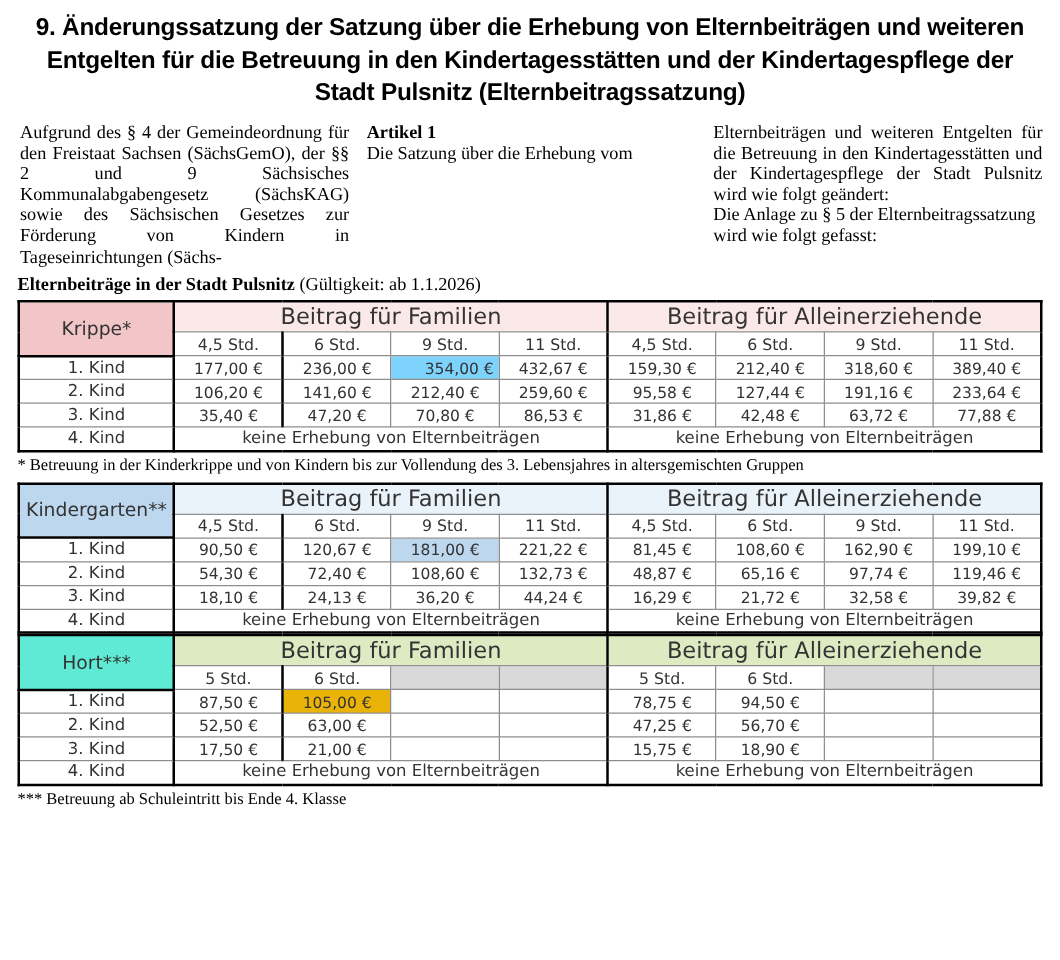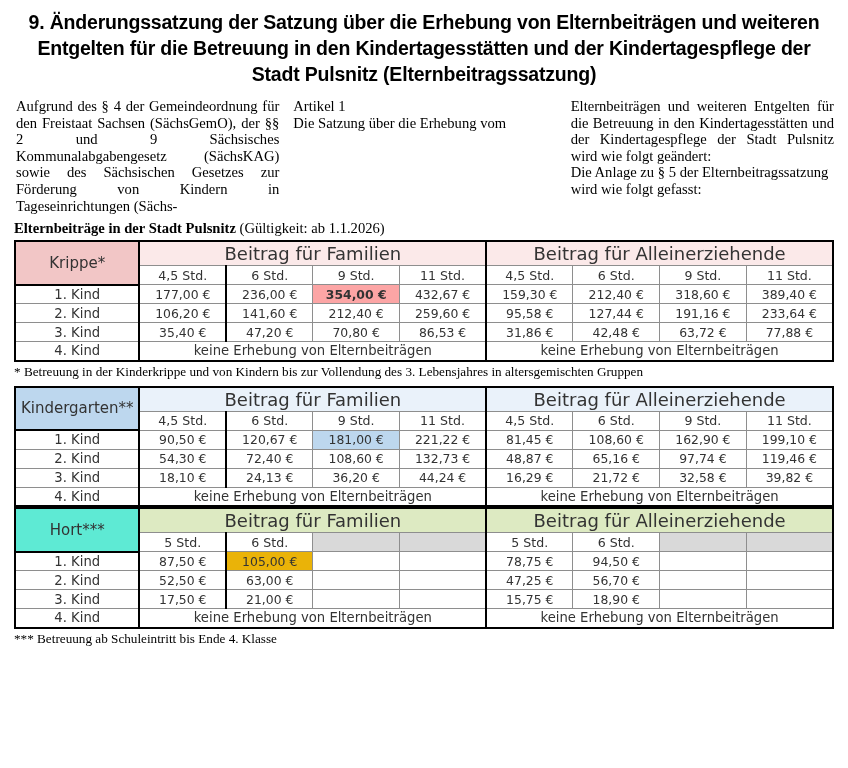--- a/index.html
+++ b/index.html
@@ -44,21 +44,21 @@
   }
   .col {
     flex: 1 1 0;
     font-size: 14.6px;
     line-height: 16.6px;
     text-align: justify;
     text-justify: inter-word;
     hyphens: manual;
   }
   .col p { margin: 0; }
-  .col .bold { font-weight: normal; }
+  .col .bold { font-weight: bold; }
   .col .nojust { text-align: left; }
 
   
   .table-caption {
     margin: 6px 14px 3px 14px;
     font-size: 14.6px;
     line-height: 17px;
   }
   .table-caption .lead { font-weight: bold; }
 
@@ -193,21 +193,21 @@
               <td class="sub">11 Std.</td>
               <td class="sub grp-div-right">4,5 Std.</td>
               <td class="sub">6 Std.</td>
               <td class="sub">9 Std.</td>
               <td class="sub edge-right">11 Std.</td>
             </tr>
             <tr>
               <td class="rowlab">1. Kind</td>
               <td class="amount grp-div-left">177,00 €</td>
               <td class="amount">236,00 €</td>
-              <td class="amount hl" style="background: #fca5a5; font-weight: bold;">354,00 €</td>
+              <td class="amount hl" style="background: #7dd3fc; font-weight: normal; text-align: right;">354,00 €</td>
               <td class="amount">432,67 €</td>
               <td class="amount grp-div-right">159,30 €</td>
               <td class="amount">212,40 €</td>
               <td class="amount">318,60 €</td>
               <td class="amount edge-right">389,40 €</td>
             </tr>
             <tr>
               <td class="rowlab">2. Kind</td>
               <td class="amount grp-div-left">106,20 €</td>
               <td class="amount">141,60 €</td>

